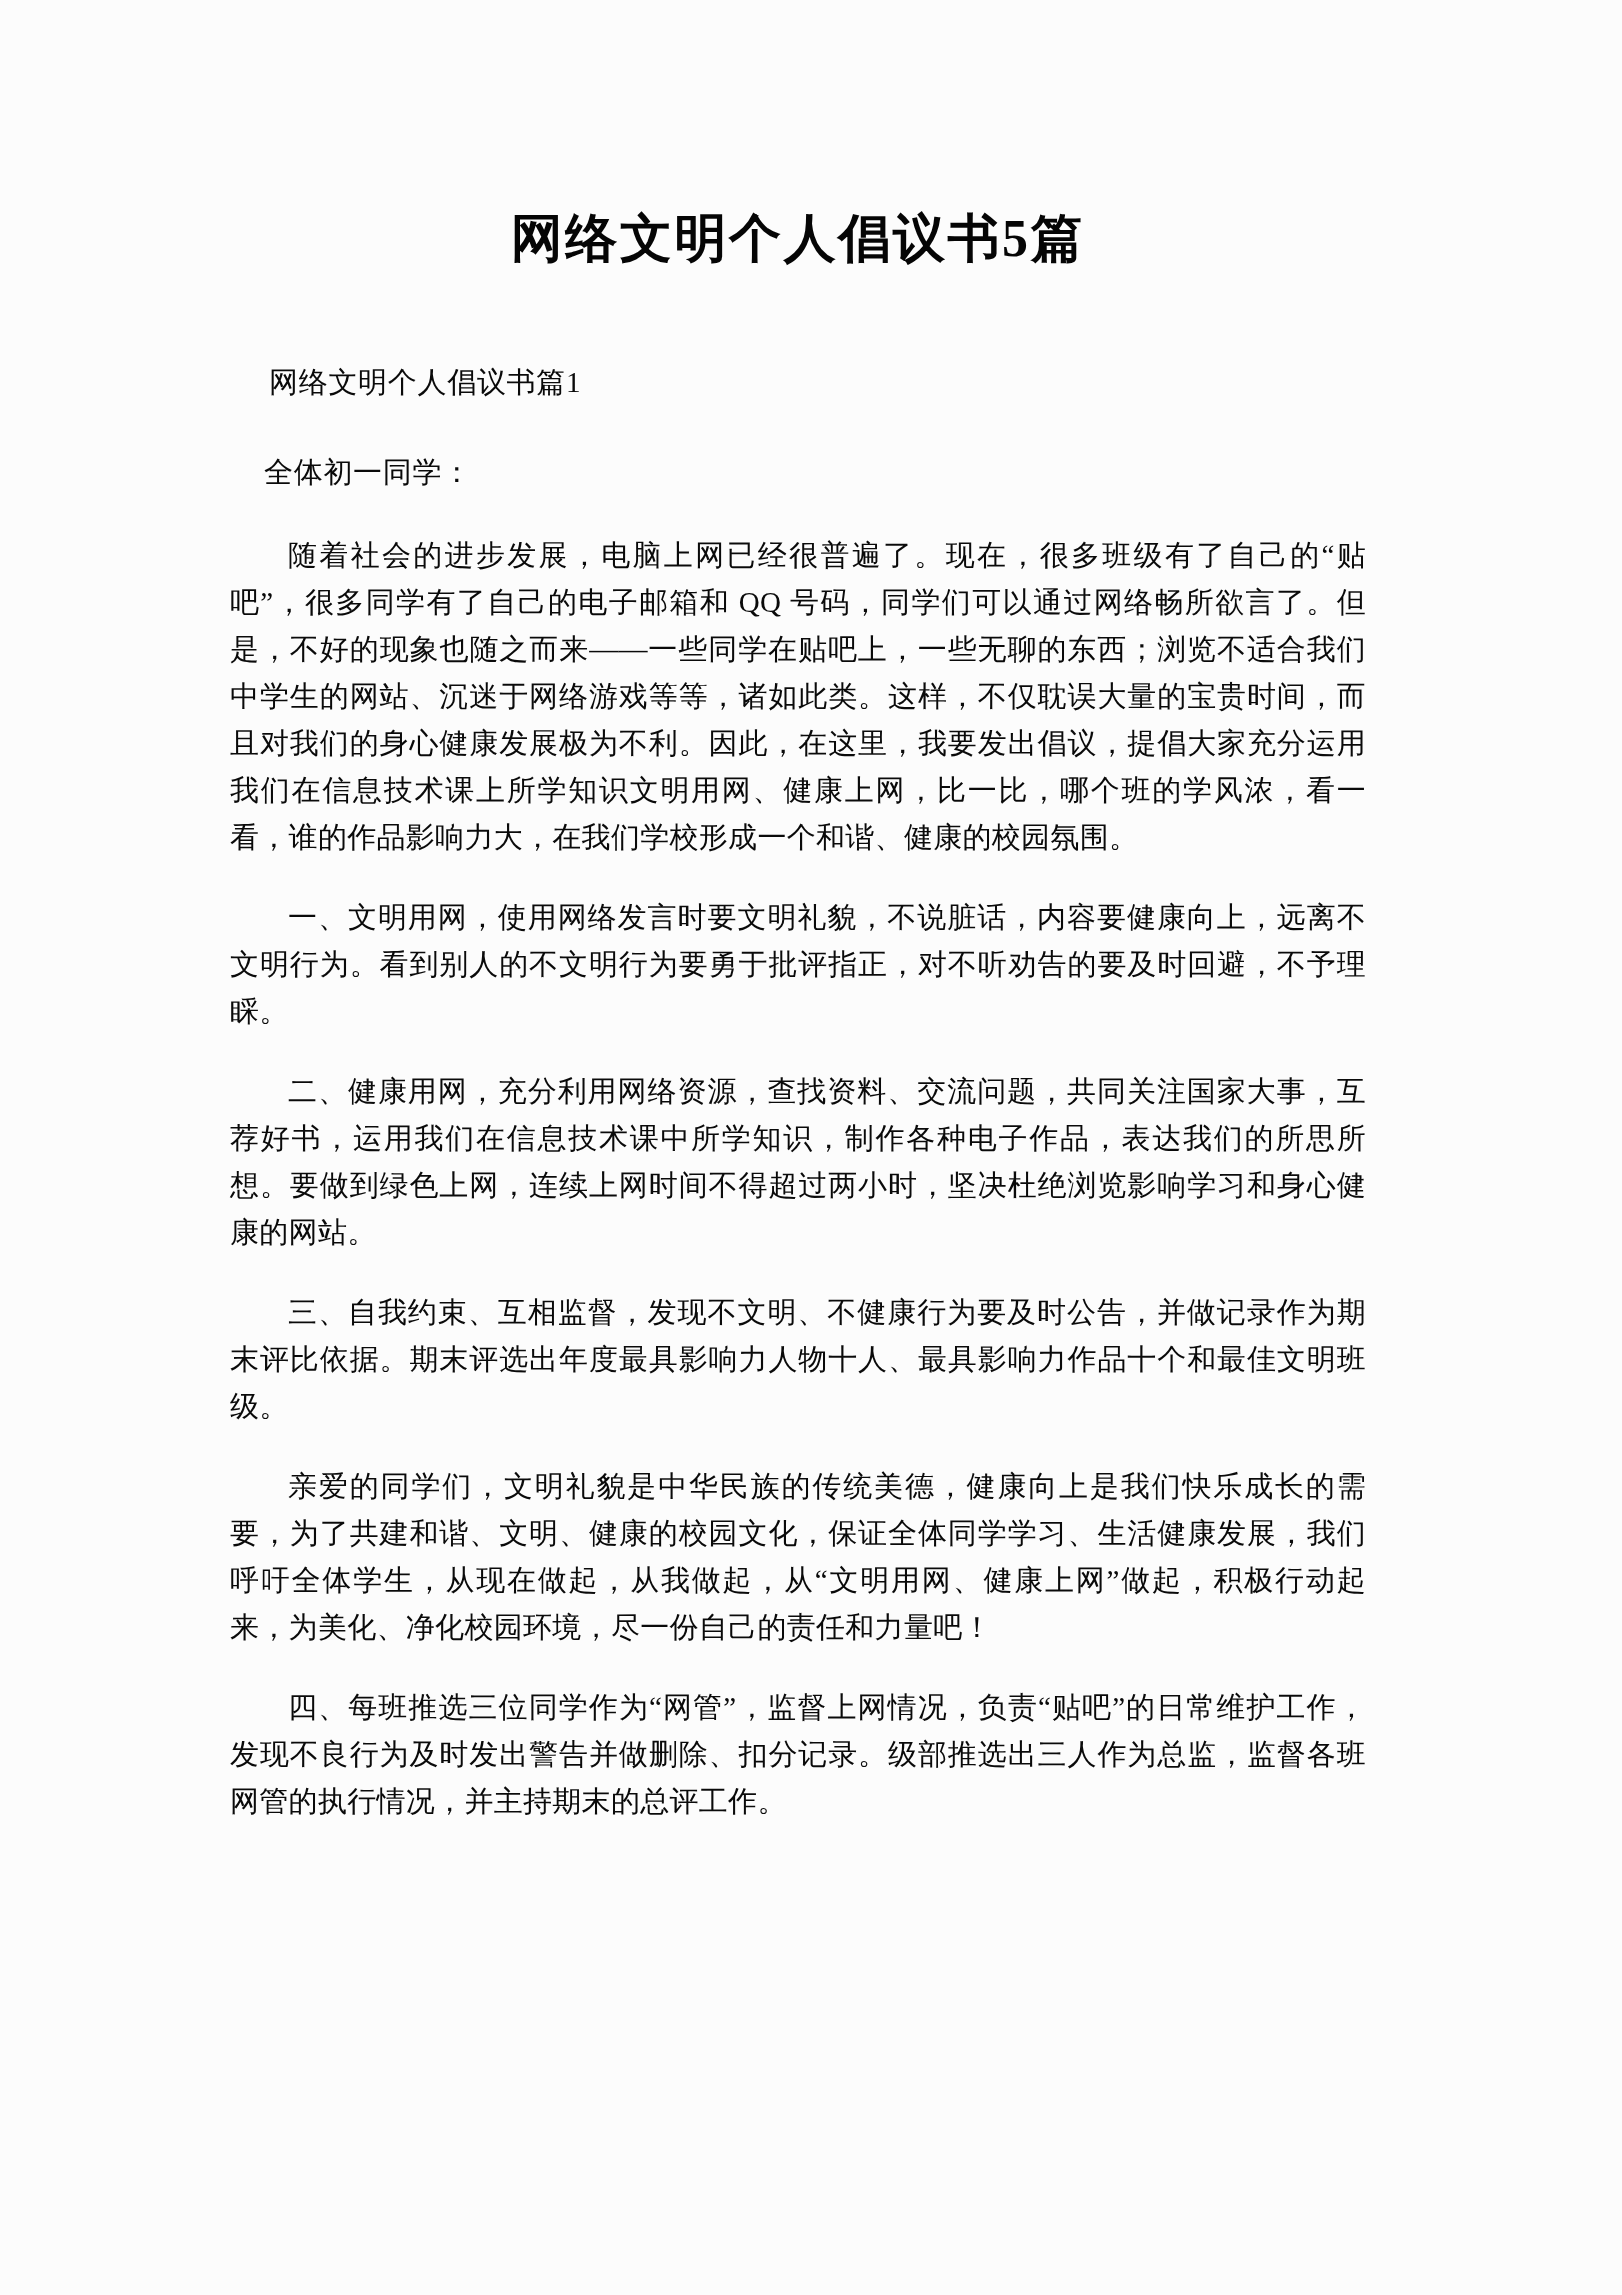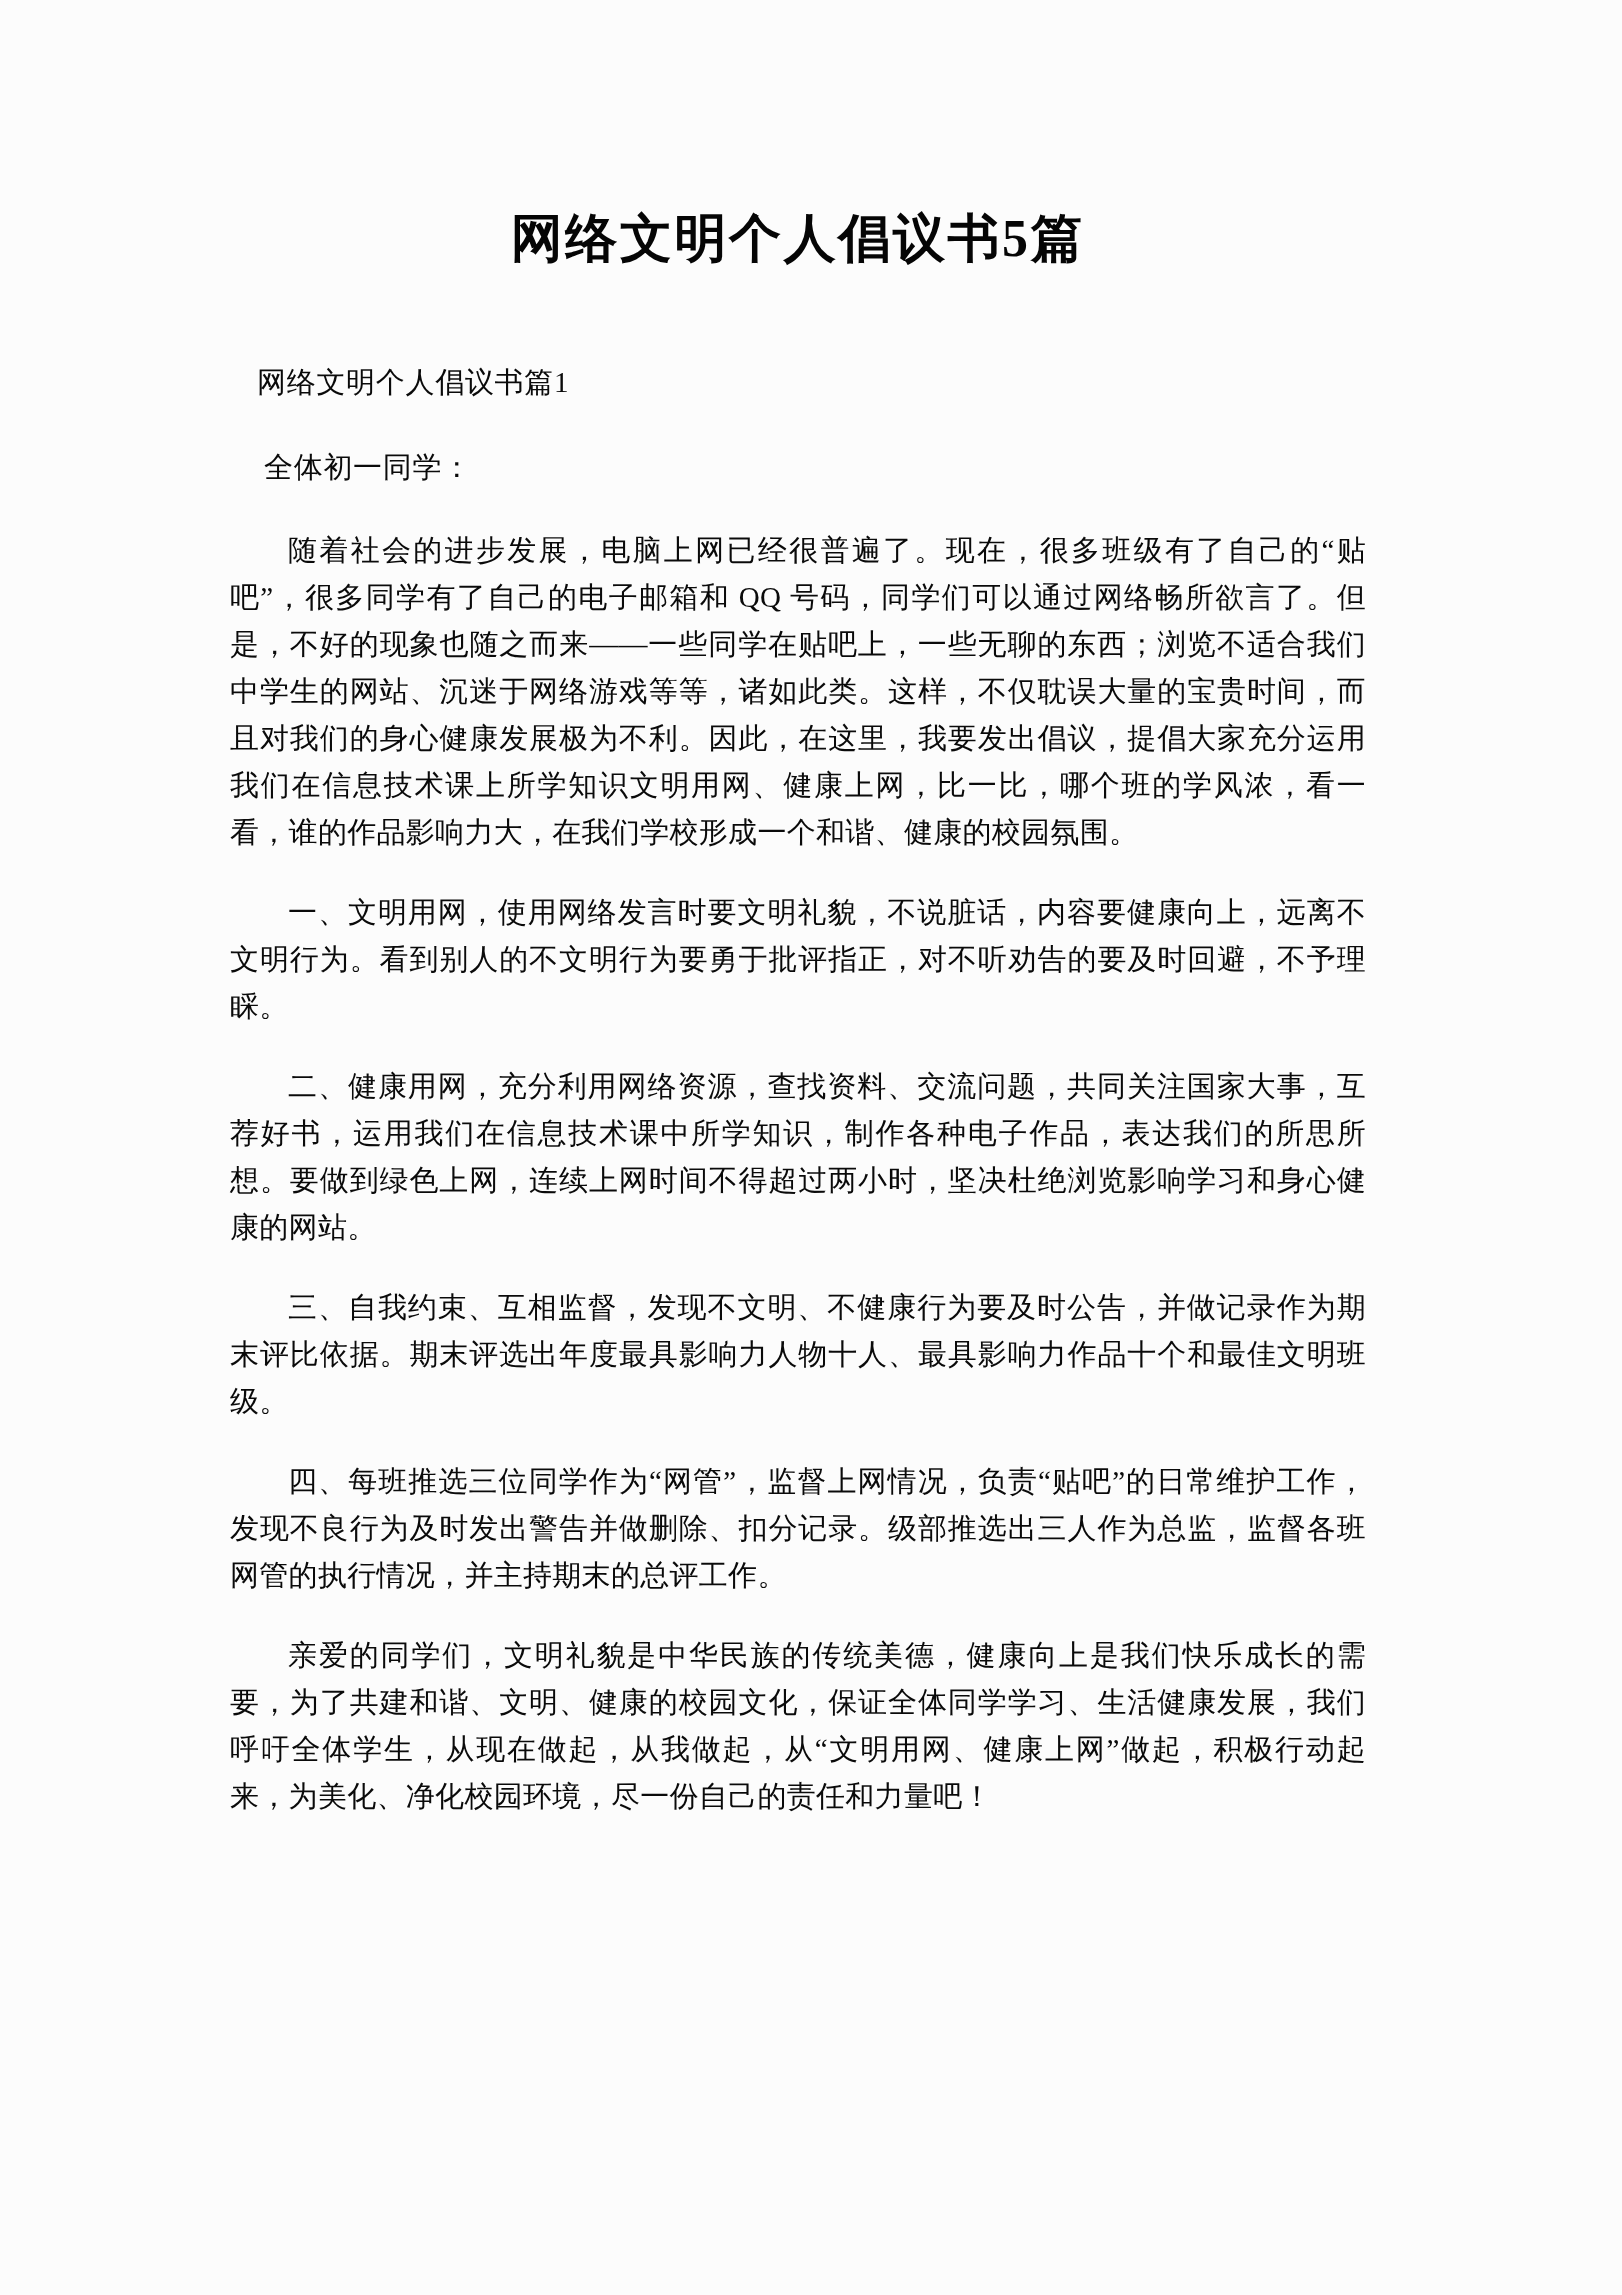--- a/index.html
+++ b/index.html
@@ -30,21 +30,21 @@
     text-align: center;
     margin: 16px;
     padding-top: 190px;
     letter-spacing: 2.6px;
     line-height: 1.25;
     color: #050505;
   }
   .section-heading {
     font-size: 29px;
     line-height: 1.62;
-    margin: 4px;
+    margin: 16px;
     padding-top: 72px;
     padding-left: 31px;
     letter-spacing: 0.7px;
     color: #0a0a0a;
   }
   .salutation {
     font-size: 29px;
     line-height: 1.62;
     margin: 11px;
     padding-top: 27.5px;
@@ -78,19 +78,19 @@
     <div class="salutation">全体初一同学：</div>
 
     <p class="body-para">随着社会的进步发展，电脑上网已经很普遍了。现在，很多班级有了自己的“贴吧”，很多同学有了自己的电子邮箱和 QQ 号码，同学们可以通过网络畅所欲言了。但是，不好的现象也随之而来——一些同学在贴吧上，一些无聊的东西；浏览不适合我们中学生的网站、沉迷于网络游戏等等，诸如此类。这样，不仅耽误大量的宝贵时间，而且对我们的身心健康发展极为不利。因此，在这里，我要发出倡议，提倡大家充分运用我们在信息技术课上所学知识文明用网、健康上网，比一比，哪个班的学风浓，看一看，谁的作品影响力大，在我们学校形成一个和谐、健康的校园氛围。</p>
 
     <p class="body-para">一、文明用网，使用网络发言时要文明礼貌，不说脏话，内容要健康向上，远离不文明行为。看到别人的不文明行为要勇于批评指正，对不听劝告的要及时回避，不予理睬。</p>
 
     <p class="body-para">二、健康用网，充分利用网络资源，查找资料、交流问题，共同关注国家大事，互荐好书，运用我们在信息技术课中所学知识，制作各种电子作品，表达我们的所思所想。要做到绿色上网，连续上网时间不得超过两小时，坚决杜绝浏览影响学习和身心健康的网站。</p>
 
     <p class="body-para">三、自我约束、互相监督，发现不文明、不健康行为要及时公告，并做记录作为期末评比依据。期末评选出年度最具影响力人物十人、最具影响力作品十个和最佳文明班级。</p>
 
+    <p class="body-para">亲爱的同学们，文明礼貌是中华民族的传统美德，健康向上是我们快乐成长的需要，为了共建和谐、文明、健康的校园文化，保证全体同学学习、生活健康发展，我们呼吁全体学生，从现在做起，从我做起，从“文明用网、健康上网”做起，积极行动起来，为美化、净化校园环境，尽一份自己的责任和力量吧！</p>
+
     <p class="body-para">四、每班推选三位同学作为“网管”，监督上网情况，负责“贴吧”的日常维护工作，发现不良行为及时发出警告并做删除、扣分记录。级部推选出三人作为总监，监督各班网管的执行情况，并主持期末的总评工作。</p>
-
-    <p class="body-para">亲爱的同学们，文明礼貌是中华民族的传统美德，健康向上是我们快乐成长的需要，为了共建和谐、文明、健康的校园文化，保证全体同学学习、生活健康发展，我们呼吁全体学生，从现在做起，从我做起，从“文明用网、健康上网”做起，积极行动起来，为美化、净化校园环境，尽一份自己的责任和力量吧！</p>
 
   </div>
 </div>
 
 
 </body></html>

